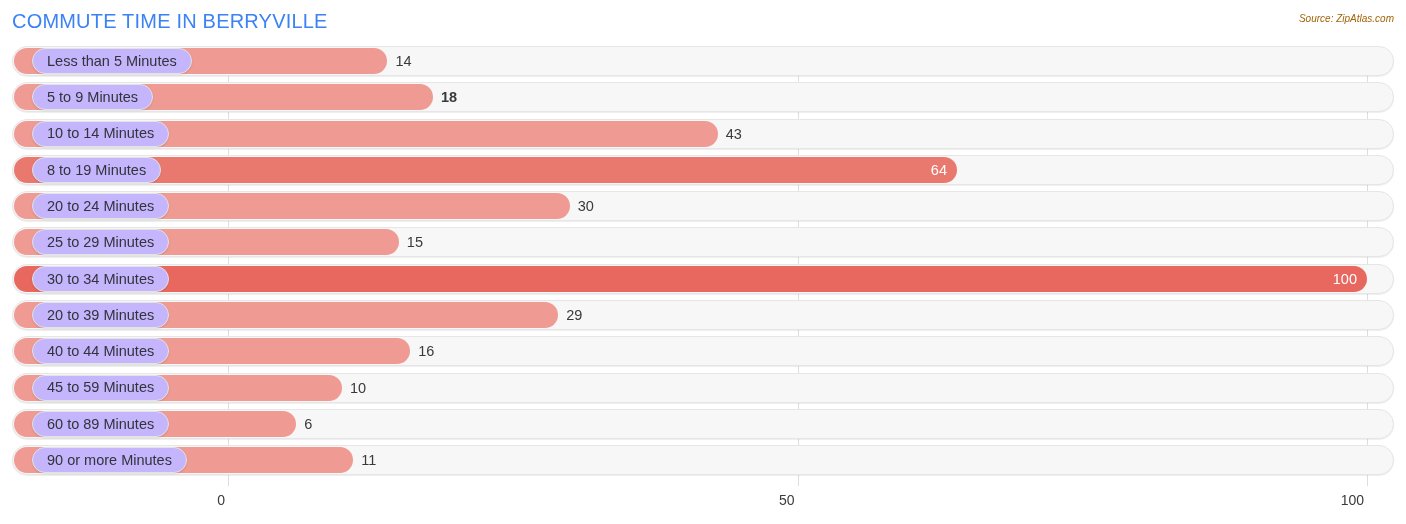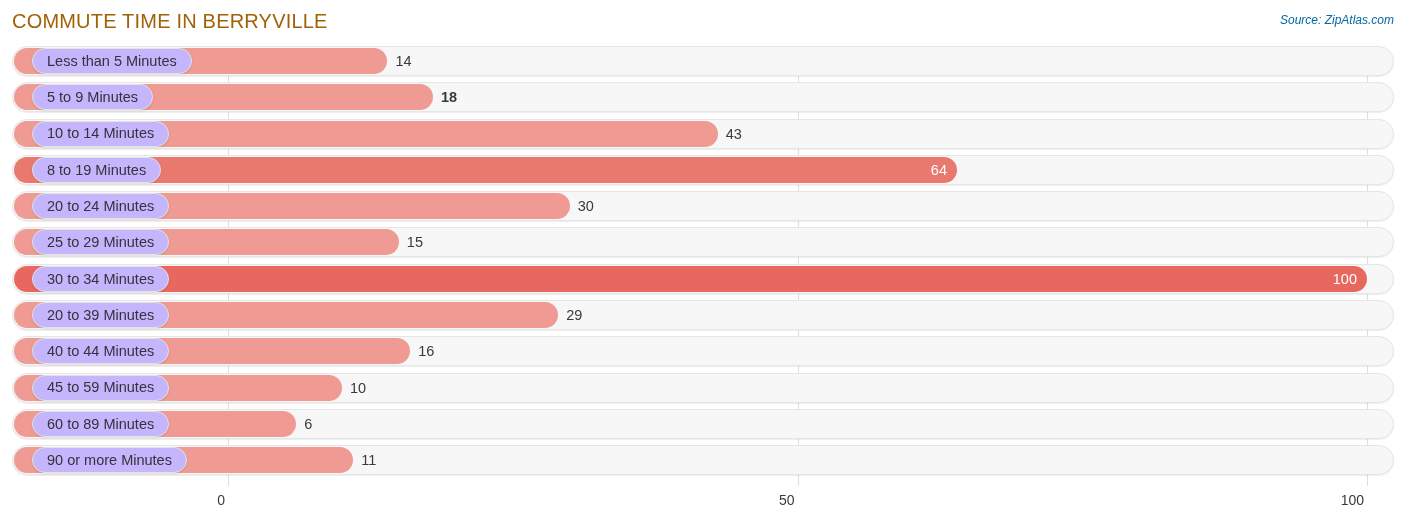--- a/index.html
+++ b/index.html
@@ -21,31 +21,31 @@
     top: 0; left: 0;
     width: 1406px;
     height: 44px;
   }
   .chart-title {
     position: absolute;
     left: 12px;
     top: 10px;
     font-size: 20px;
     letter-spacing: 0.2px;
-    color: #a16207;
+    color: #3b82f6;
     font-weight: 400;
     white-space: nowrap;
   }
   .source {
     position: absolute;
     right: 12px;
     top: 13px;
-    font-size: 12px;
+    font-size: 10px;
     font-style: italic;
-    color: #0369a1;
+    color: #a16207;
     white-space: nowrap;
   }
 
   
   .plot {
     position: absolute;
     left: 0;
     top: 46px;
     width: 1406px;
     height: 440px;

